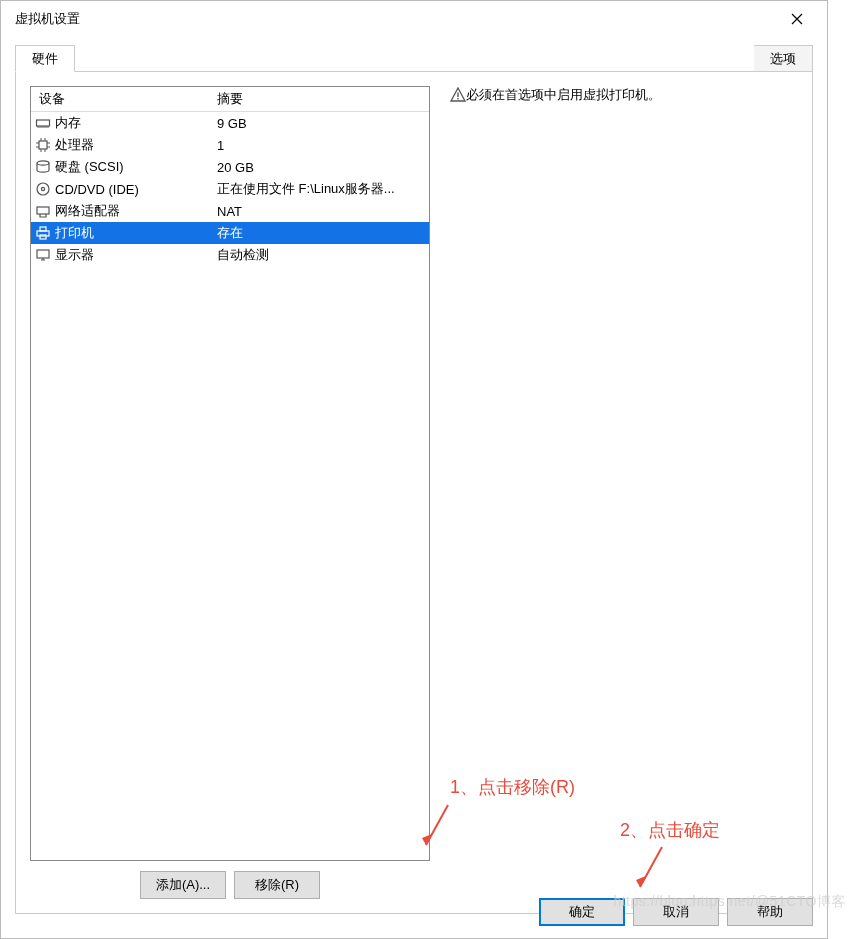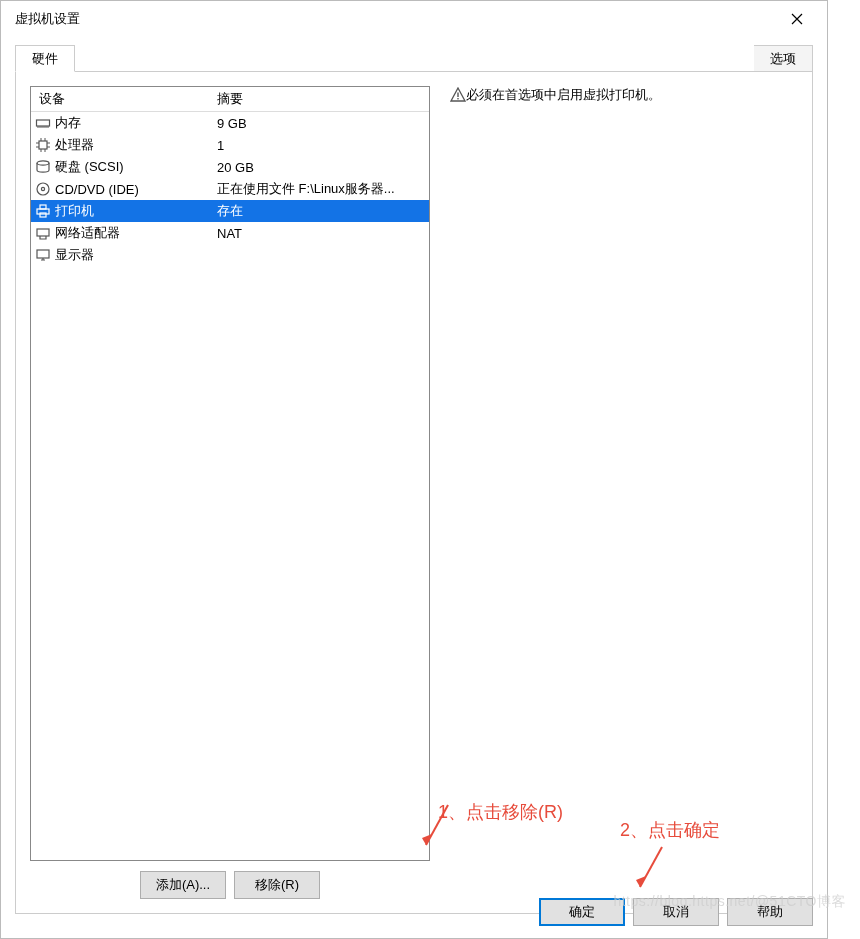--- a/index.html
+++ b/index.html
@@ -275,49 +275,50 @@
               <div class="list-row">
                 <span class="row-icon">
                   <svg class="ico" viewBox="0 0 16 16">
                     <circle cx="8" cy="8" r="6" fill="none" stroke="#555" class="st" stroke-width="1.2"></circle>
                     <circle cx="8" cy="8" r="1.6" fill="none" stroke="#555" class="st" stroke-width="1.2"></circle>
                   </svg>
                 </span>
                 <span class="row-label">CD/DVD (IDE)</span>
                 <span class="row-summary">正在使用文件 F:\Linux服务器...</span>
               </div>
+              <div class="list-row">
+                <span class="row-icon">
+                  <svg class="ico" viewBox="0 0 16 16">
+                    <rect x="2" y="4" width="12" height="7" fill="none" stroke="#555" class="st" stroke-width="1.2"></rect>
+                    <path d="M5 11v3h6v-3" fill="none" stroke="#555" class="st" stroke-width="1.2"></path>
+                  </svg>
+                </span>
+                <span class="row-label">网络适配器</span>
+                <span class="row-summary">NAT</span>
+              </div>
               <div class="list-row selected">
                 <span class="row-icon">
                   <svg class="ico" viewBox="0 0 16 16">
                     <rect x="2" y="6" width="12" height="5" fill="none" stroke="#555" class="st" stroke-width="1.2"></rect>
                     <rect x="5" y="2" width="6" height="4" fill="none" stroke="#555" class="st" stroke-width="1.2"></rect>
                     <rect x="5" y="10" width="6" height="4" fill="none" stroke="#555" class="st" stroke-width="1.2"></rect>
                   </svg>
                 </span>
                 <span class="row-label">打印机</span>
                 <span class="row-summary">存在</span>
               </div>
               <div class="list-row">
                 <span class="row-icon">
                   <svg class="ico" viewBox="0 0 16 16">
-                    <rect x="2" y="4" width="12" height="7" fill="none" stroke="#555" class="st" stroke-width="1.2"></rect>
-                    <path d="M5 11v3h6v-3" fill="none" stroke="#555" class="st" stroke-width="1.2"></path>
-                  </svg>
-                </span>
-                <span class="row-label">网络适配器</span>
-                <span class="row-summary">NAT</span>
-              </div>
-              <div class="list-row">
-                <span class="row-icon">
-                  <svg class="ico" viewBox="0 0 16 16">
                     <rect x="2" y="3" width="12" height="8" fill="none" stroke="#555" class="st" stroke-width="1.2"></rect>
                     <path d="M6 13h4 M8 11v2" stroke="#555" class="st" stroke-width="1.2"></path>
                   </svg>
                 </span>
                 <span class="row-label">显示器</span>
+                <span class="row-summary">自动检测</span>
               </div>
             </div>
         </div>
         <div class="btn-row">
           <button class="btn">添加(A)...</button>
           <button class="btn">移除(R)</button>
         </div>
       </div>
 
       <div class="right-pane">
@@ -337,21 +338,21 @@
 
     <div class="footer-btns">
       <button class="btn primary">确定</button>
       <button class="btn">取消</button>
       <button class="btn">帮助</button>
     </div>
 
   </div>
 </div>
 
-<div class="annot" style="left:438px; top:775px;margin-top:25px;">1、点击移除(R)</div>
+<div class="annot" style="left:450px; top:775px;">1、点击移除(R)</div>
 <svg class="arrow" style="left:418px; top:800px;" width="40" height="60">
   <line x1="30" y1="5" x2="8" y2="45" stroke="#e74c3c" stroke-width="2"></line>
   <polygon points="8,45 14,34 4,38" fill="#e74c3c"></polygon>
 </svg>
 
 <div class="annot" style="left:620px; top:818px;">2、点击确定</div>
 <svg class="arrow" style="left:632px; top:842px;" width="40" height="60">
   <line x1="30" y1="5" x2="8" y2="45" stroke="#e74c3c" stroke-width="2"></line>
   <polygon points="8,45 14,34 4,38" fill="#e74c3c"></polygon>
 </svg>

